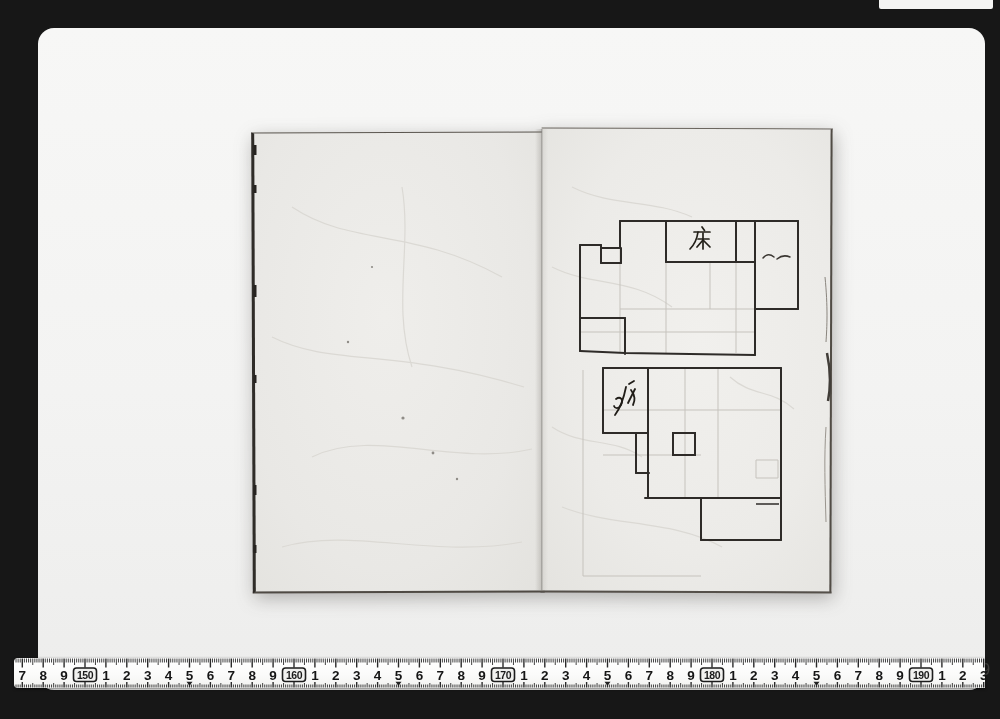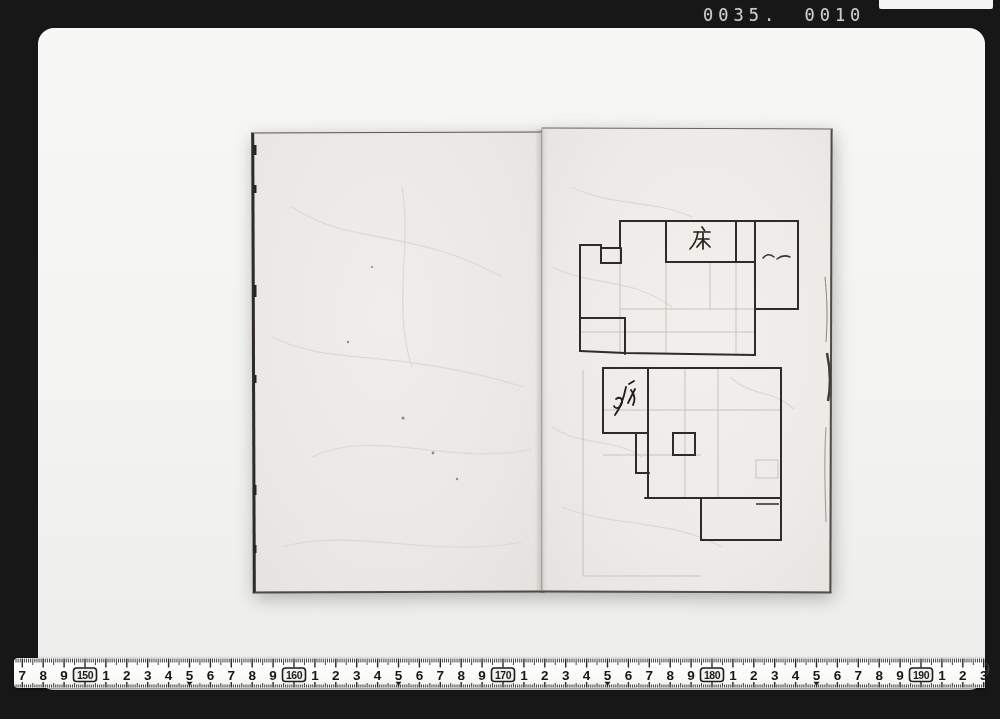--- a/index.html
+++ b/index.html
@@ -65,21 +65,20 @@
     border-radius:4px 0 0 4px;
     box-shadow:0 1px 3px rgba(0,0,0,.5);
     overflow:hidden;
   }
 </style>
 </head>
 <body>
 
 <div id="stage">
 
-  <div id="counter">0035. 0010</div>
   <div id="top-tab"></div>
 
   <div id="photo">
 
     <div id="book">
       <div id="left-page" class="page"></div>
       <div id="right-page" class="page"></div>
       <div id="fold"></div>
 
       <svg id="book-art" width="580" height="468" viewBox="0 0 580 468">

